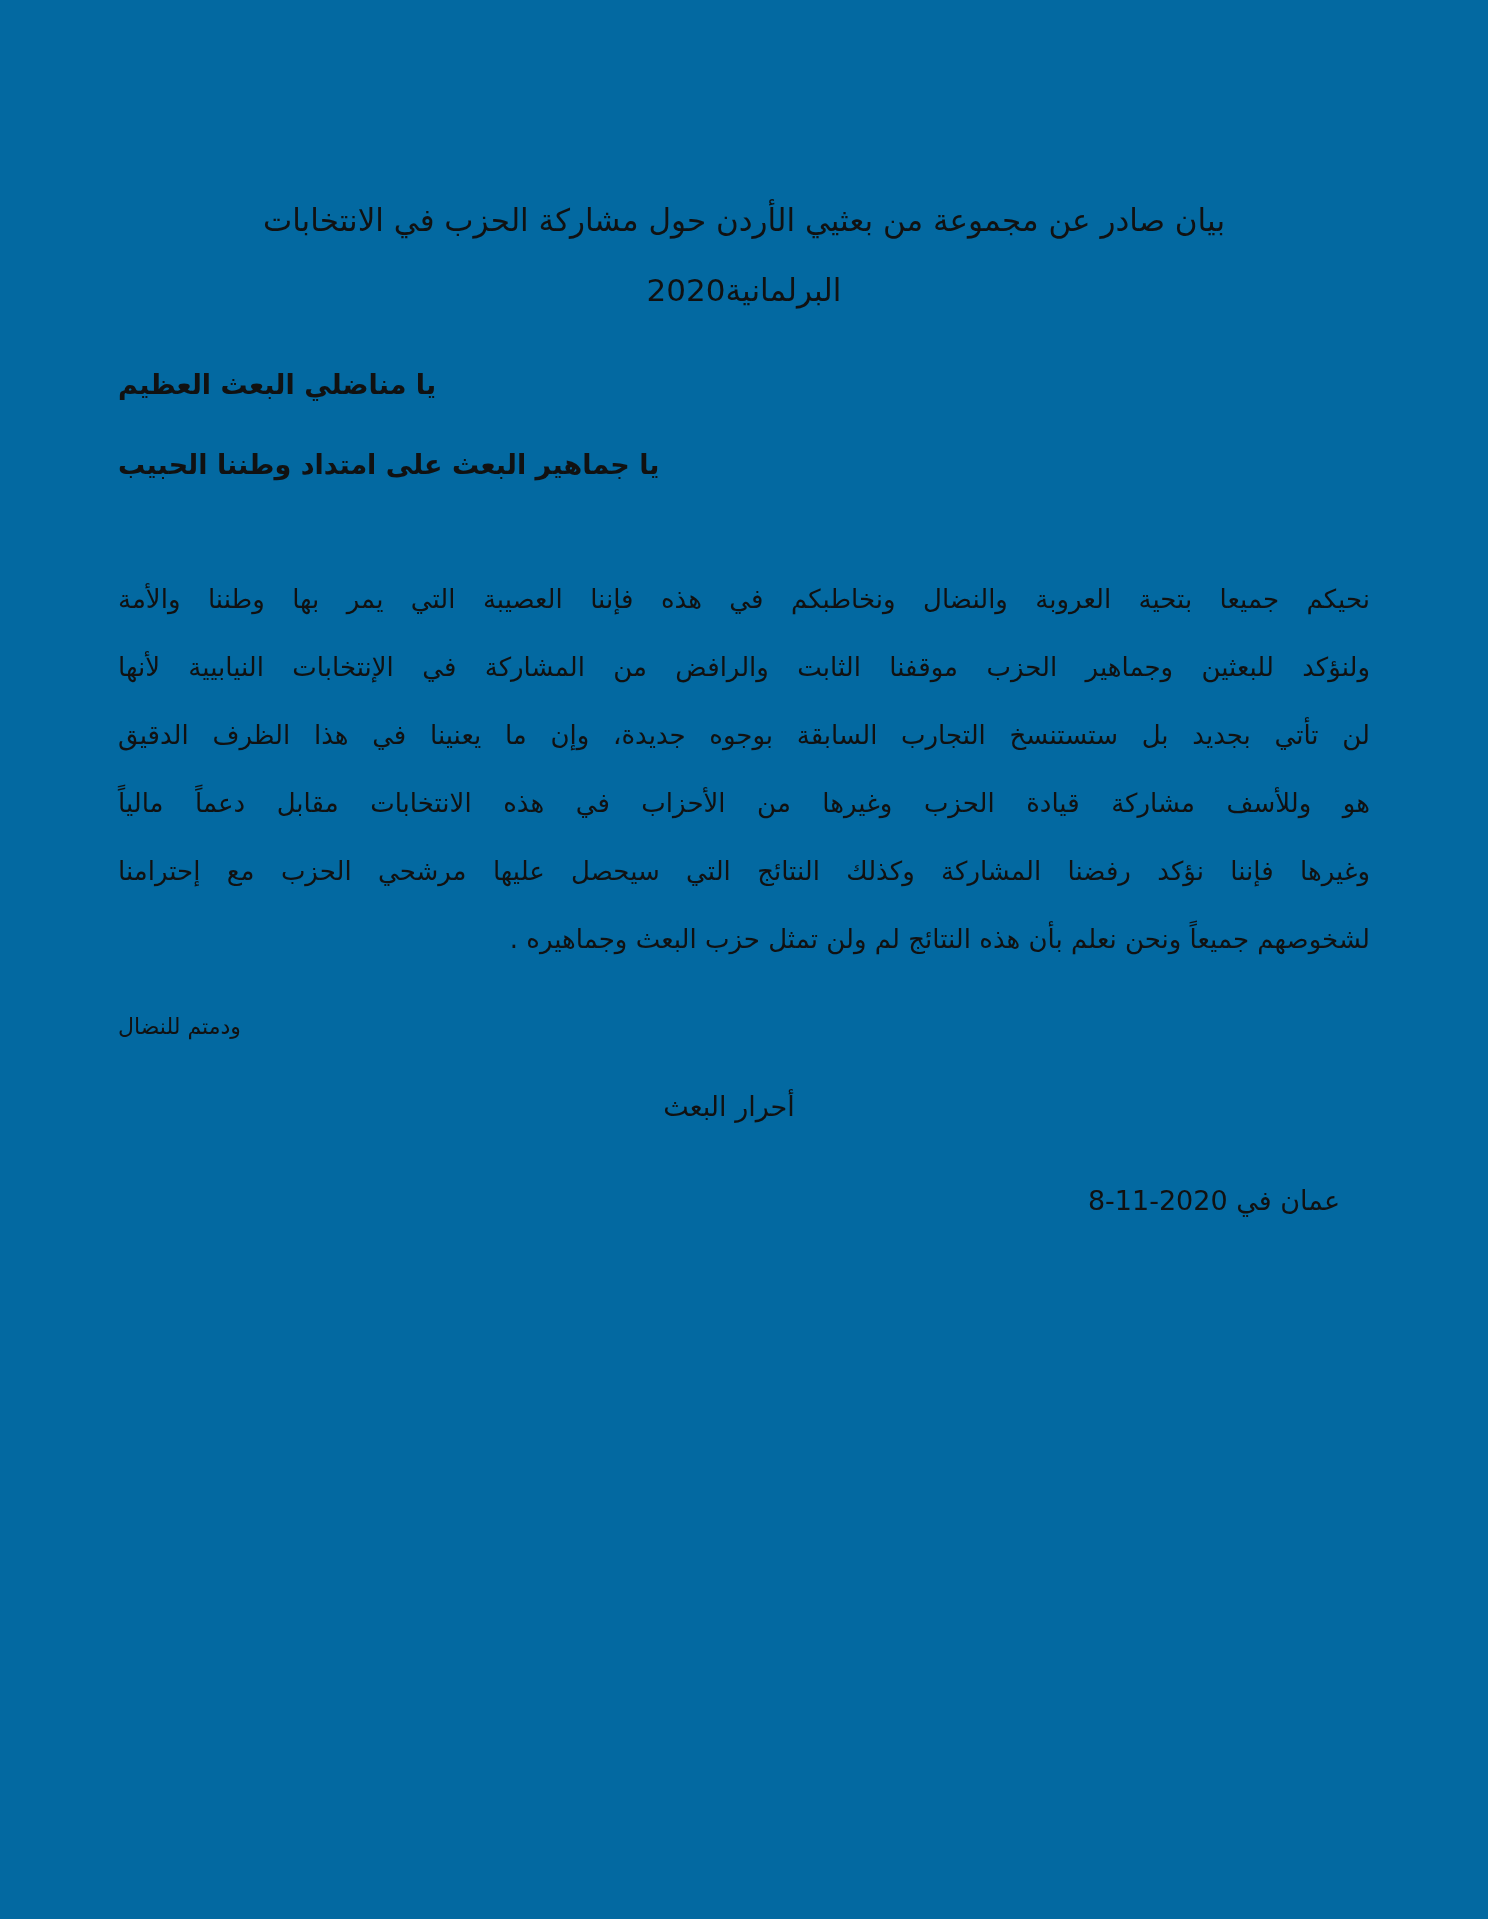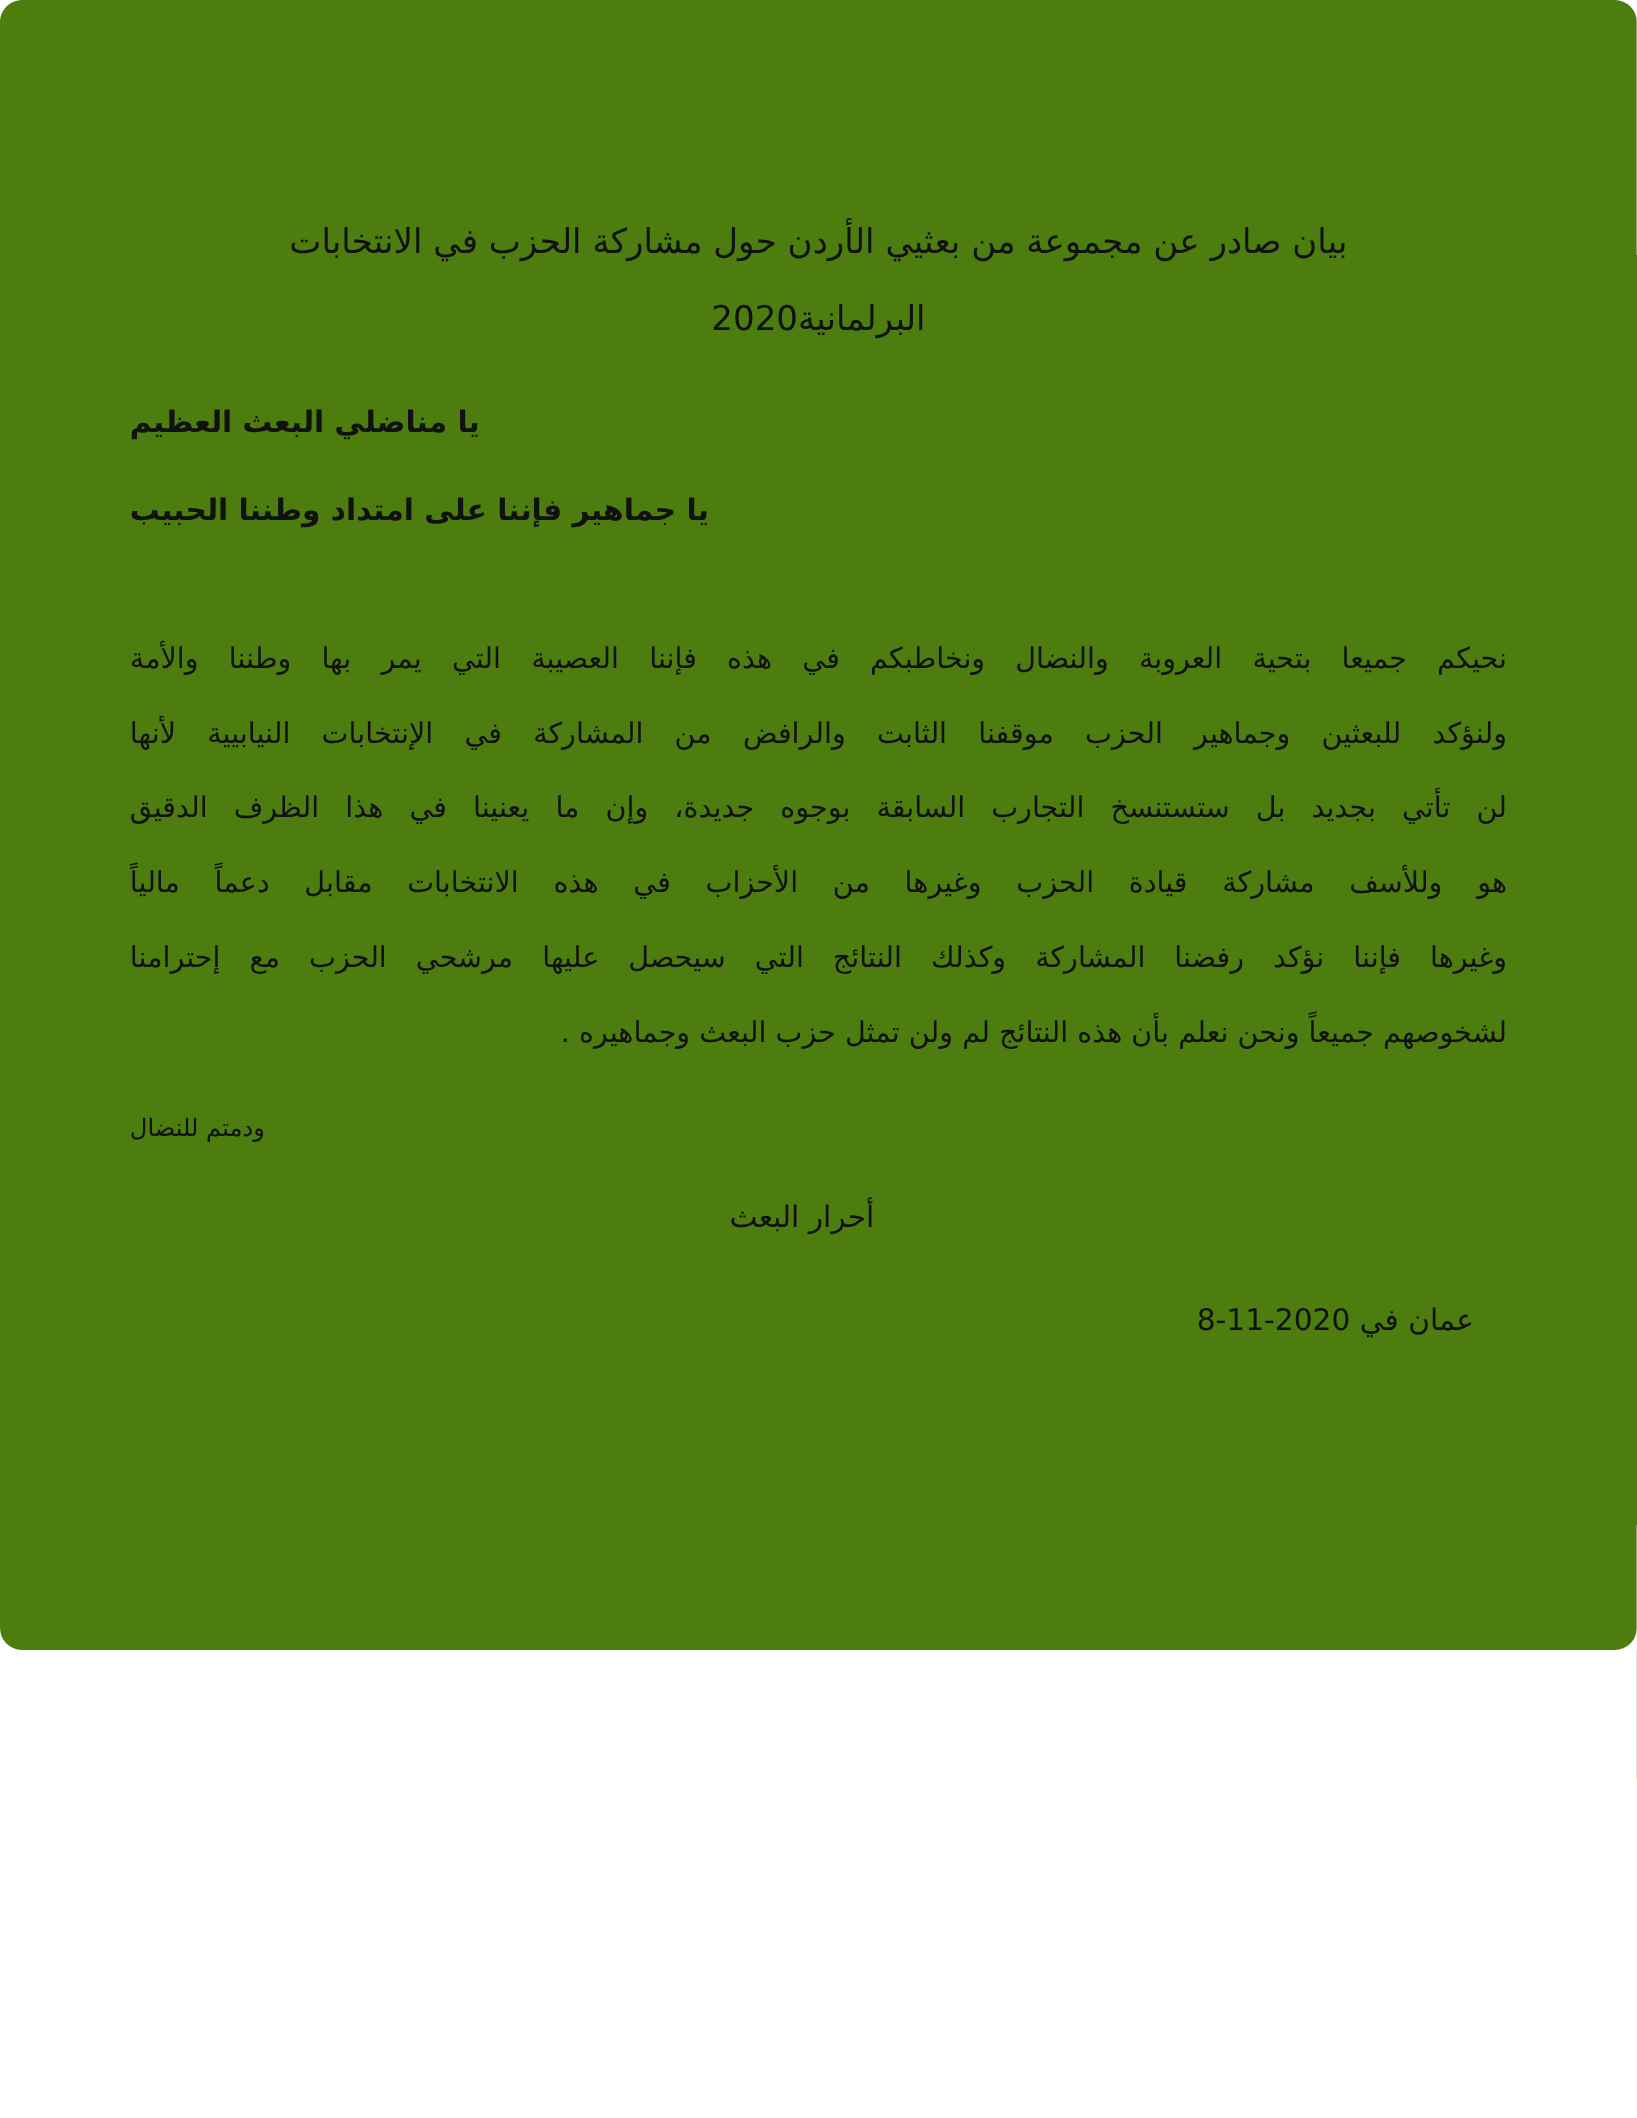--- a/index.html
+++ b/index.html
@@ -3,29 +3,28 @@
 <meta charset="utf-8">
 <style>
   html, body {
     margin: 0;
     padding: 0;
     background: #ffffff;
   }
   .page {
     position: relative;
     width: 1488px;
-    height: 1500px;
+    height: 1919px;
     box-sizing: border-box;
-    background: #4d7c0f;
+    background: #0369a1;
     color: #111111;
     direction: rtl;
     font-family: "DejaVu Sans", sans-serif;
     padding: 185px 118px 0 118px;
     overflow: hidden;
-    border-radius: 20px;
   }
   .title-block {
     text-align: center;
     font-size: 31px;
     line-height: 70px;
     font-weight: 400;
     letter-spacing: 0.2px;
   }
   .greeting {
     text-align: left;
@@ -76,21 +75,21 @@
 
 <div class="page">
 
   <div class="title-block">
     <div>بيان صادر عن مجموعة من بعثيي الأردن حول مشاركة الحزب في الانتخابات</div>
     <div>البرلمانية2020</div>
   </div>
 
   <div class="greeting greeting-1">يا مناضلي البعث العظيم</div>
 
-  <div class="greeting greeting-2">يا جماهير فإننا على امتداد وطننا الحبيب</div>
+  <div class="greeting greeting-2">يا جماهير البعث على امتداد وطننا الحبيب</div>
 
   <div class="body-paragraph">
     <div class="para-line">نحيكم جميعا بتحية العروبة والنضال ونخاطبكم في هذه فإننا العصيبة التي يمر بها وطننا والأمة</div>
     <div class="para-line">ولنؤكد للبعثين وجماهير الحزب موقفنا الثابت والرافض من المشاركة في الإنتخابات النيابيية لأنها</div>
     <div class="para-line">لن تأتي بجديد بل ستستنسخ التجارب السابقة بوجوه جديدة، وإن ما يعنينا في هذا الظرف الدقيق</div>
     <div class="para-line">هو وللأسف مشاركة قيادة الحزب وغيرها من الأحزاب في هذه الانتخابات مقابل دعماً مالياً</div>
     <div class="para-line">وغيرها فإننا نؤكد رفضنا المشاركة وكذلك النتائج التي سيحصل عليها مرشحي الحزب مع إحترامنا</div>
     <div class="para-line last-line">لشخوصهم جميعاً ونحن نعلم بأن هذه النتائج لم ولن تمثل حزب البعث وجماهيره .</div>
   </div>
 

